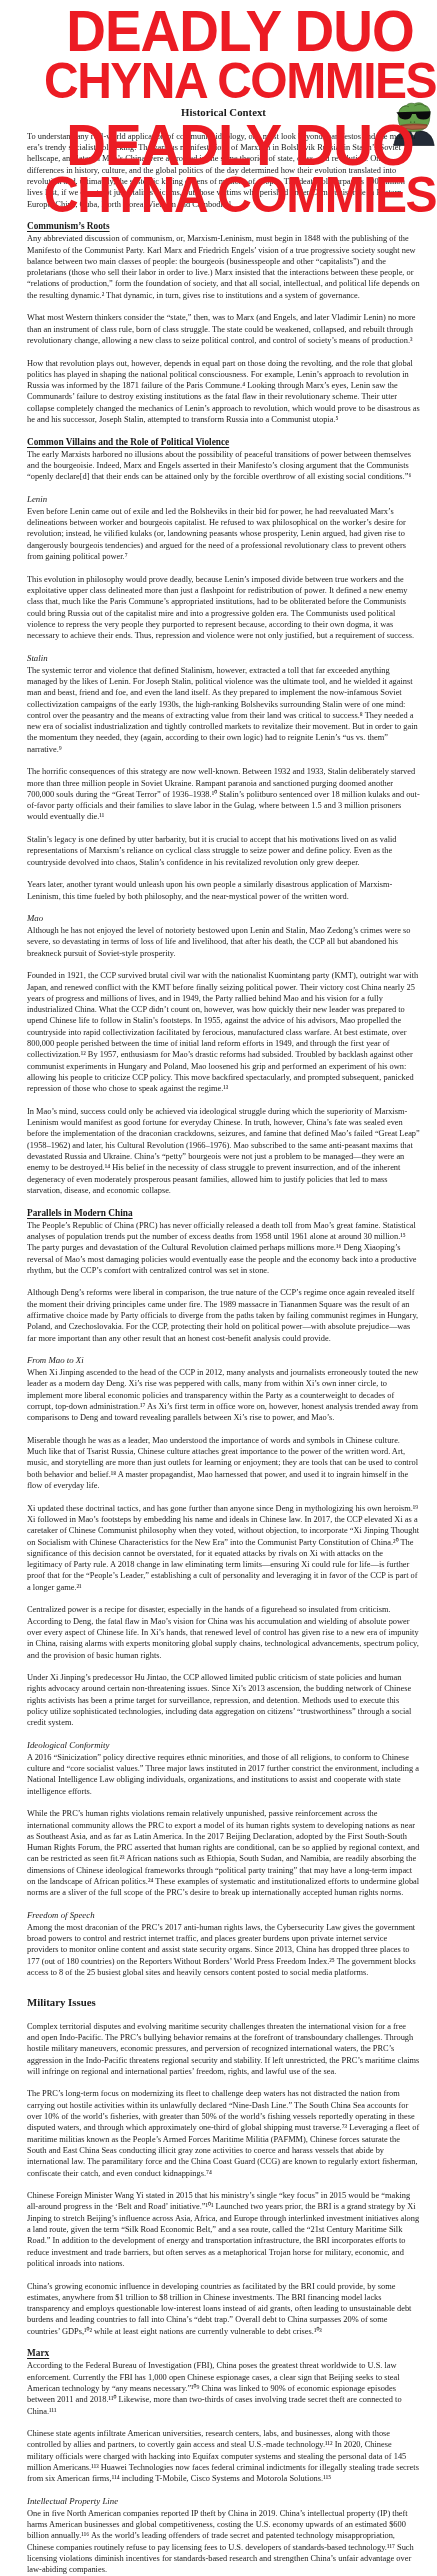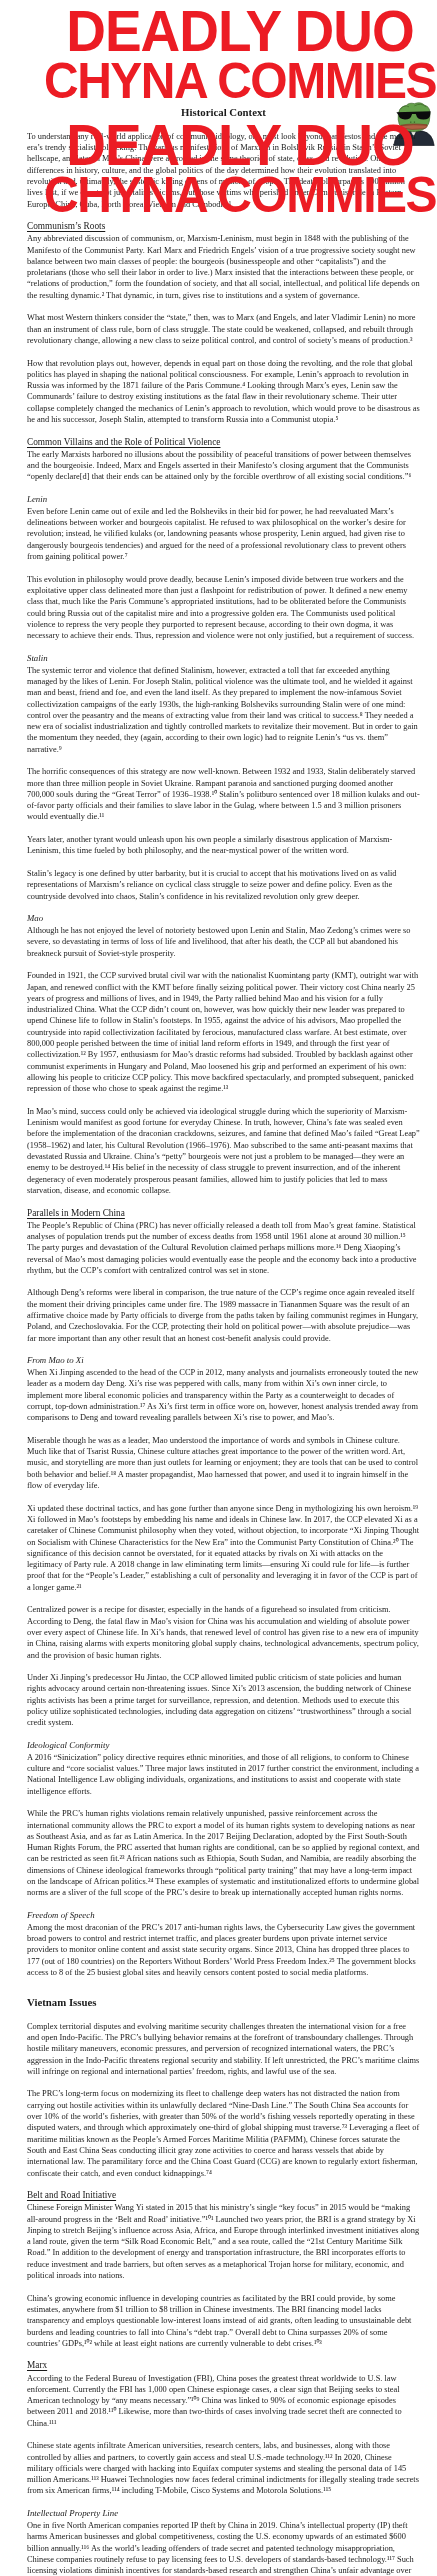--- a/index.html
+++ b/index.html
@@ -40,21 +40,21 @@
   }
   .heading-major{
     font-size:10.8px;
     font-weight:bold;
     margin:17.5px 0 12.4px 0;
     line-height:1.15;
   }
   .content .heading-major:first-child{margin-top:0;text-align:center;}
   .heading-section{
     font-size:9.3px;
-    font-weight:normal;
+    font-weight:bold;
     text-decoration:underline;
     text-decoration-thickness:1px;
     text-underline-offset:1.5px;
     margin:11.3px 0 0.5px 0;
     line-height:1.25;
   }
   .heading-sub{
     font-size:8.8px;
     font-weight:normal;
     font-style:italic;
@@ -107,44 +107,43 @@
       <p class="para">What most Western thinkers consider the “state,” then, was to Marx (and Engels, and later Vladimir Lenin) no more than an instrument of class rule, born of class struggle. The state could be weakened, collapsed, and rebuilt through revolutionary change, allowing a new class to seize political control, and control of society’s means of production.³</p>
       <p class="para">How that revolution plays out, however, depends in equal part on those doing the revolting, and the role that global politics has played in shaping the national political consciousness. For example, Lenin’s approach to revolution in Russia was informed by the 1871 failure of the Paris Commune.⁴ Looking through Marx’s eyes, Lenin saw the Communards’ failure to destroy existing institutions as the fatal flaw in their revolutionary scheme. Their utter collapse completely changed the mechanics of Lenin’s approach to revolution, which would prove to be disastrous as he and his successor, Joseph Stalin, attempted to transform Russia into a Communist utopia.⁵</p>
       <h3 class="heading-section">Common Villains and the Role of Political Violence</h3>
       <p class="para">The early Marxists harbored no illusions about the possibility of peaceful transitions of power between themselves and the bourgeoisie. Indeed, Marx and Engels asserted in their Manifesto’s closing argument that the Communists “openly declare[d] that their ends can be attained only by the forcible overthrow of all existing social conditions.”⁶</p>
       <h4 class="heading-sub">Lenin</h4>
       <p class="para">Even before Lenin came out of exile and led the Bolsheviks in their bid for power, he had reevaluated Marx’s delineations between worker and bourgeois capitalist. He refused to wax philosophical on the worker’s desire for revolution; instead, he vilified kulaks (or, landowning peasants whose prosperity, Lenin argued, had given rise to dangerously bourgeois tendencies) and argued for the need of a professional revolutionary class to prevent others from gaining political power.⁷</p>
       <p class="para">This evolution in philosophy would prove deadly, because Lenin’s imposed divide between true workers and the exploitative upper class delineated more than just a flashpoint for redistribution of power. It defined a new enemy class that, much like the Paris Commune’s appropriated institutions, had to be obliterated before the Communists could bring Russia out of the capitalist mire and into a progressive golden era. The Communists used political violence to repress the very people they purported to represent because, according to their own dogma, it was necessary to achieve their ends. Thus, repression and violence were not only justified, but a requirement of success.</p>
       <h4 class="heading-sub">Stalin</h4>
       <p class="para">The systemic terror and violence that defined Stalinism, however, extracted a toll that far exceeded anything managed by the likes of Lenin. For Joseph Stalin, political violence was the ultimate tool, and he wielded it against man and beast, friend and foe, and even the land itself. As they prepared to implement the now-infamous Soviet collectivization campaigns of the early 1930s, the high-ranking Bolsheviks surrounding Stalin were of one mind: control over the peasantry and the means of extracting value from their land was critical to success.⁸ They needed a new era of socialist industrialization and tightly controlled markets to revitalize their movement. But in order to gain the momentum they needed, they (again, according to their own logic) had to reignite Lenin’s “us vs. them” narrative.⁹</p>
       <p class="para">The horrific consequences of this strategy are now well-known. Between 1932 and 1933, Stalin deliberately starved more than three million people in Soviet Ukraine. Rampant paranoia and sanctioned purging doomed another 700,000 souls during the “Great Terror” of 1936–1938.¹⁰ Stalin’s politburo sentenced over 18 million kulaks and out-of-favor party officials and their families to slave labor in the Gulag, where between 1.5 and 3 million prisoners would eventually die.¹¹</p>
+      <p class="para">Stalin’s legacy is one defined by utter barbarity, but it is crucial to accept that his motivations lived on as valid representations of Marxism’s reliance on cyclical class struggle to seize power and define policy. Even as the countryside devolved into chaos, Stalin’s confidence in his revitalized revolution only grew deeper.</p>
       <p class="para">Years later, another tyrant would unleash upon his own people a similarly disastrous application of Marxism-Leninism, this time fueled by both philosophy, and the near-mystical power of the written word.</p>
-      <p class="para">Stalin’s legacy is one defined by utter barbarity, but it is crucial to accept that his motivations lived on as valid representations of Marxism’s reliance on cyclical class struggle to seize power and define policy. Even as the countryside devolved into chaos, Stalin’s confidence in his revitalized revolution only grew deeper.</p>
       <h4 class="heading-sub">Mao</h4>
       <p class="para">Although he has not enjoyed the level of notoriety bestowed upon Lenin and Stalin, Mao Zedong’s crimes were so severe, so devastating in terms of loss of life and livelihood, that after his death, the CCP all but abandoned his breakneck pursuit of Soviet-style prosperity.</p>
       <p class="para">Founded in 1921, the CCP survived brutal civil war with the nationalist Kuomintang party (KMT), outright war with Japan, and renewed conflict with the KMT before finally seizing political power. Their victory cost China nearly 25 years of progress and millions of lives, and in 1949, the Party rallied behind Mao and his vision for a fully industrialized China. What the CCP didn’t count on, however, was how quickly their new leader was prepared to upend Chinese life to follow in Stalin’s footsteps. In 1955, against the advice of his advisors, Mao propelled the countryside into rapid collectivization facilitated by ferocious, manufactured class warfare. At best estimate, over 800,000 people perished between the time of initial land reform efforts in 1949, and through the first year of collectivization.¹² By 1957, enthusiasm for Mao’s drastic reforms had subsided. Troubled by backlash against other communist experiments in Hungary and Poland, Mao loosened his grip and performed an experiment of his own: allowing his people to criticize CCP policy. This move backfired spectacularly, and prompted subsequent, panicked repression of those who chose to speak against the regime.¹³</p>
       <p class="para">In Mao’s mind, success could only be achieved via ideological struggle during which the superiority of Marxism-Leninism would manifest as good fortune for everyday Chinese. In truth, however, China’s fate was sealed even before the implementation of the draconian crackdowns, seizures, and famine that defined Mao’s failed “Great Leap” (1958–1962) and later, his Cultural Revolution (1966–1976). Mao subscribed to the same anti-peasant maxims that devastated Russia and Ukraine. China’s “petty” bourgeois were not just a problem to be managed—they were an enemy to be destroyed.¹⁴ His belief in the necessity of class struggle to prevent insurrection, and of the inherent degeneracy of even moderately prosperous peasant families, allowed him to justify policies that led to mass starvation, disease, and economic collapse.</p>
       <h3 class="heading-section">Parallels in Modern China</h3>
       <p class="para">The People’s Republic of China (PRC) has never officially released a death toll from Mao’s great famine. Statistical analyses of population trends put the number of excess deaths from 1958 until 1961 alone at around 30 million.¹⁵ The party purges and devastation of the Cultural Revolution claimed perhaps millions more.¹⁶ Deng Xiaoping’s reversal of Mao’s most damaging policies would eventually ease the people and the economy back into a productive rhythm, but the CCP’s comfort with centralized control was set in stone.</p>
       <p class="para">Although Deng’s reforms were liberal in comparison, the true nature of the CCP’s regime once again revealed itself the moment their driving principles came under fire. The 1989 massacre in Tiananmen Square was the result of an affirmative choice made by Party officials to diverge from the paths taken by failing communist regimes in Hungary, Poland, and Czechoslovakia. For the CCP, protecting their hold on political power—with absolute prejudice—was far more important than any other result that an honest cost-benefit analysis could provide.</p>
       <h4 class="heading-sub">From Mao to Xi</h4>
       <p class="para">When Xi Jinping ascended to the head of the CCP in 2012, many analysts and journalists erroneously touted the new leader as a modern day Deng. Xi’s rise was peppered with calls, many from within Xi’s own inner circle, to implement more liberal economic policies and transparency within the Party as a counterweight to decades of corrupt, top-down administration.¹⁷ As Xi’s first term in office wore on, however, honest analysis trended away from comparisons to Deng and toward revealing parallels between Xi’s rise to power, and Mao’s.</p>
       <p class="para">Miserable though he was as a leader, Mao understood the importance of words and symbols in Chinese culture. Much like that of Tsarist Russia, Chinese culture attaches great importance to the power of the written word. Art, music, and storytelling are more than just outlets for learning or enjoyment; they are tools that can be used to control both behavior and belief.¹⁸ A master propagandist, Mao harnessed that power, and used it to ingrain himself in the flow of everyday life.</p>
       <p class="para">Xi updated these doctrinal tactics, and has gone further than anyone since Deng in mythologizing his own heroism.¹⁹ Xi followed in Mao’s footsteps by embedding his name and ideals in Chinese law. In 2017, the CCP elevated Xi as a caretaker of Chinese Communist philosophy when they voted, without objection, to incorporate “Xi Jinping Thought on Socialism with Chinese Characteristics for the New Era” into the Communist Party Constitution of China.²⁰ The significance of this decision cannot be overstated, for it equated attacks by rivals on Xi with attacks on the legitimacy of Party rule. A 2018 change in law eliminating term limits—ensuring Xi could rule for life—is further proof that for the “People’s Leader,” establishing a cult of personality and leveraging it in favor of the CCP is part of a longer game.²¹</p>
       <p class="para">Centralized power is a recipe for disaster, especially in the hands of a figurehead so insulated from criticism. According to Deng, the fatal flaw in Mao’s vision for China was his accumulation and wielding of absolute power over every aspect of Chinese life. In Xi’s hands, that renewed level of control has given rise to a new era of impunity in China, raising alarms with experts monitoring global supply chains, technological advancements, spectrum policy, and the provision of basic human rights.</p>
       <p class="para">Under Xi Jinping’s predecessor Hu Jintao, the CCP allowed limited public criticism of state policies and human rights advocacy around certain non-threatening issues. Since Xi’s 2013 ascension, the budding network of Chinese rights activists has been a prime target for surveillance, repression, and detention. Methods used to execute this policy utilize sophisticated technologies, including data aggregation on citizens’ “trustworthiness” through a social credit system.</p>
       <h4 class="heading-sub">Ideological Conformity</h4>
       <p class="para">A 2016 “Sinicization” policy directive requires ethnic minorities, and those of all religions, to conform to Chinese culture and “core socialist values.” Three major laws instituted in 2017 further constrict the environment, including a National Intelligence Law obliging individuals, organizations, and institutions to assist and cooperate with state intelligence efforts.</p>
       <p class="para">While the PRC’s human rights violations remain relatively unpunished, passive reinforcement across the international community allows the PRC to export a model of its human rights system to developing nations as near as Southeast Asia, and as far as Latin America. In the 2017 Beijing Declaration, adopted by the First South-South Human Rights Forum, the PRC asserted that human rights are conditional, can be so applied by regional context, and can be restricted as seen fit.²³ African nations such as Ethiopia, South Sudan, and Namibia, are readily absorbing the dimensions of Chinese ideological frameworks through “political party training” that may have a long-term impact on the landscape of African politics.²⁴ These examples of systematic and institutionalized efforts to undermine global norms are a sliver of the full scope of the PRC’s desire to break up internationally accepted human rights norms.</p>
       <h4 class="heading-sub">Freedom of Speech</h4>
       <p class="para">Among the most draconian of the PRC’s 2017 anti-human rights laws, the Cybersecurity Law gives the government broad powers to control and restrict internet traffic, and places greater burdens upon private internet service providers to monitor online content and assist state security organs. Since 2013, China has dropped three places to 177 (out of 180 countries) on the Reporters Without Borders’ World Press Freedom Index.²⁵ The government blocks access to 8 of the 25 busiest global sites and heavily censors content posted to social media platforms.</p>
-      <h2 class="heading-major">Vietnam Issues</h2>
+      <h2 class="heading-major">Military Issues</h2>
       <p class="para">Complex territorial disputes and evolving maritime security challenges threaten the international vision for a free and open Indo-Pacific. The PRC’s bullying behavior remains at the forefront of transboundary challenges. Through hostile military maneuvers, economic pressures, and perversion of recognized international waters, the PRC’s aggression in the Indo-Pacific threatens regional security and stability. If left unrestricted, the PRC’s maritime claims will infringe on regional and international parties’ freedom, rights, and lawful use of the sea.</p>
       <p class="para">The PRC’s long-term focus on modernizing its fleet to challenge deep waters has not distracted the nation from carrying out hostile activities within its unlawfully declared “Nine-Dash Line.” The South China Sea accounts for over 10% of the world’s fisheries, with greater than 50% of the world’s fishing vessels reportedly operating in these disputed waters, and through which approximately one-third of global shipping must traverse.⁷³ Leveraging a fleet of maritime militias known as the People’s Armed Forces Maritime Militia (PAFMM), Chinese forces saturate the South and East China Seas conducting illicit gray zone activities to coerce and harass vessels that abide by international law. The paramilitary force and the China Coast Guard (CCG) are known to regularly extort fisherman, confiscate their catch, and even conduct kidnappings.⁷⁴</p>
-      <h3 class="heading-section">Belt and Road Initiative</h3>
       <p class="para">Chinese Foreign Minister Wang Yi stated in 2015 that his ministry’s single “key focus” in 2015 would be “making all-around progress in the ‘Belt and Road’ initiative.”¹⁰¹ Launched two years prior, the BRI is a grand strategy by Xi Jinping to stretch Beijing’s influence across Asia, Africa, and Europe through interlinked investment initiatives along a land route, given the term “Silk Road Economic Belt,” and a sea route, called the “21st Century Maritime Silk Road.” In addition to the development of energy and transportation infrastructure, the BRI incorporates efforts to reduce investment and trade barriers, but often serves as a metaphorical Trojan horse for military, economic, and political inroads into nations.</p>
       <p class="para">China’s growing economic influence in developing countries as facilitated by the BRI could provide, by some estimates, anywhere from $1 trillion to $8 trillion in Chinese investments. The BRI financing model lacks transparency and employs questionable low-interest loans instead of aid grants, often leading to unsustainable debt burdens and leading countries to fall into China’s “debt trap.” Overall debt to China surpasses 20% of some countries’ GDPs,¹⁰² while at least eight nations are currently vulnerable to debt crises.¹⁰³</p>
       <h3 class="heading-section">Marx</h3>
       <p class="para">According to the Federal Bureau of Investigation (FBI), China poses the greatest threat worldwide to U.S. law enforcement. Currently the FBI has 1,000 open Chinese espionage cases, a clear sign that Beijing seeks to steal American technology by “any means necessary.”¹⁰⁹ China was linked to 90% of economic espionage episodes between 2011 and 2018.¹¹⁰ Likewise, more than two-thirds of cases involving trade secret theft are connected to China.¹¹¹</p>
       <p class="para">Chinese state agents infiltrate American universities, research centers, labs, and businesses, along with those controlled by allies and partners, to covertly gain access and steal U.S.-made technology.¹¹² In 2020, Chinese military officials were charged with hacking into Equifax computer systems and stealing the personal data of 145 million Americans.¹¹³ Huawei Technologies now faces federal criminal indictments for illegally stealing trade secrets from six American firms,¹¹⁴ including T-Mobile, Cisco Systems and Motorola Solutions.¹¹⁵</p>
       <h4 class="heading-sub">Intellectual Property Line</h4>
       <p class="para">One in five North American companies reported IP theft by China in 2019. China’s intellectual property (IP) theft harms American businesses and global competitiveness, costing the U.S. economy upwards of an estimated $600 billion annually.¹¹⁶ As the world’s leading offenders of trade secret and patented technology misappropriation, Chinese companies routinely refuse to pay licensing fees to U.S. developers of standards-based technology.¹¹⁷ Such licensing violations diminish incentives for standards-based research and strengthen China’s unfair advantage over law-abiding companies.</p>
     </div>
 
   <div class="banner bottom">

